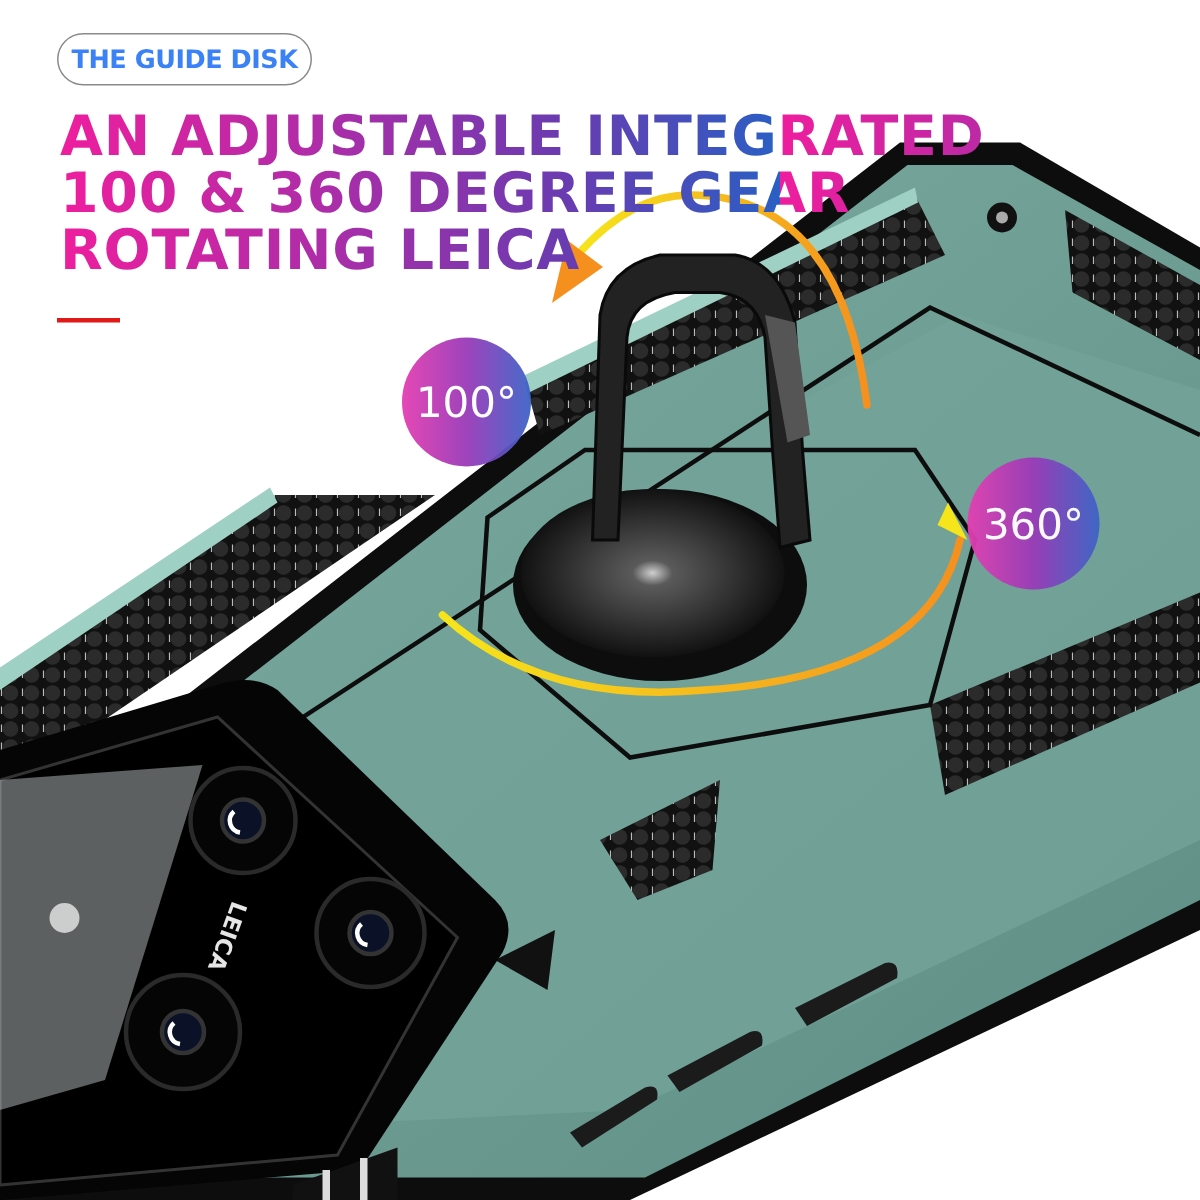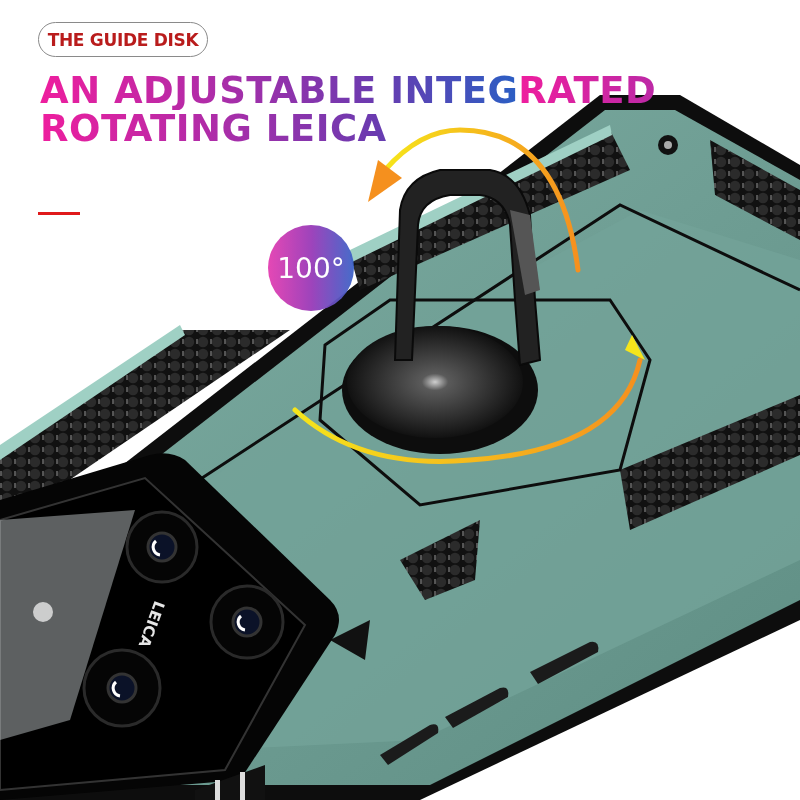--- a/index.html
+++ b/index.html
@@ -2,21 +2,21 @@
 <html><head>
 <meta charset="utf-8">
 <style>
   html, body { margin:0; padding:0; }
   body { width:800px; height:800px; overflow:hidden; background:#ffffff; position:relative; font-family:"DejaVu Sans", sans-serif; }
   .stage { position:absolute; left:0; top:0; width:800px; height:800px; }
   .pill {
     position:absolute; left:38px; top:22px; width:170px; height:35px;
     border:1.5px solid #8a8a8a; border-radius:18px; box-sizing:border-box;
     display:flex; align-items:center; justify-content:center;
-    font-family:"DejaVu Sans", sans-serif; font-weight:bold; font-size:17px; color:#b91c1c; letter-spacing:-0.3px;
+    font-family:"DejaVu Sans", sans-serif; font-weight:bold; font-size:17px; color:#3b82f6; letter-spacing:-0.3px;
   }
   .headline {
     position:absolute; left:40px; top:72px; margin:0;
     font-family:"DejaVu Sans", sans-serif; font-weight:bold; font-size:37px; line-height:38px; letter-spacing:0.5px;
   }
   .headline span {
     display:block;
     background:linear-gradient(90deg, #ee1e9e 0%, #b02ca8 35%, #6a3bb0 70%, #2a5fc4 100%);
     -webkit-background-clip:text; background-clip:text; color:transparent;
     background-size:480px 100%;
@@ -132,19 +132,21 @@
     <path d="M368,202 L378,160 L402,178 Z" fill="#f5901e"></path>
 
     <path d="M295,410 Q360,470 470,460 Q620,450 640,360" fill="none" stroke="url(#arrowG)" stroke-width="5" stroke-linecap="round"></path>
     <path d="M625,350 L632,335 L645,360 Z" fill="#f6e51b"></path>
   </svg>
 
   <div class="pill">THE GUIDE DISK</div>
 
   <h1 class="headline">
     <span>AN ADJUSTABLE INTEGRATED</span>
+    <span>100 &amp; 360 DEGREE GEAR</span>
     <span>ROTATING LEICA</span>
   </h1>
 
   <div class="red-dash"></div>
 
   <div class="badge badge-100">100°</div>
+  <div class="badge badge-360">360°</div>
 </div>
 
 </body></html>

